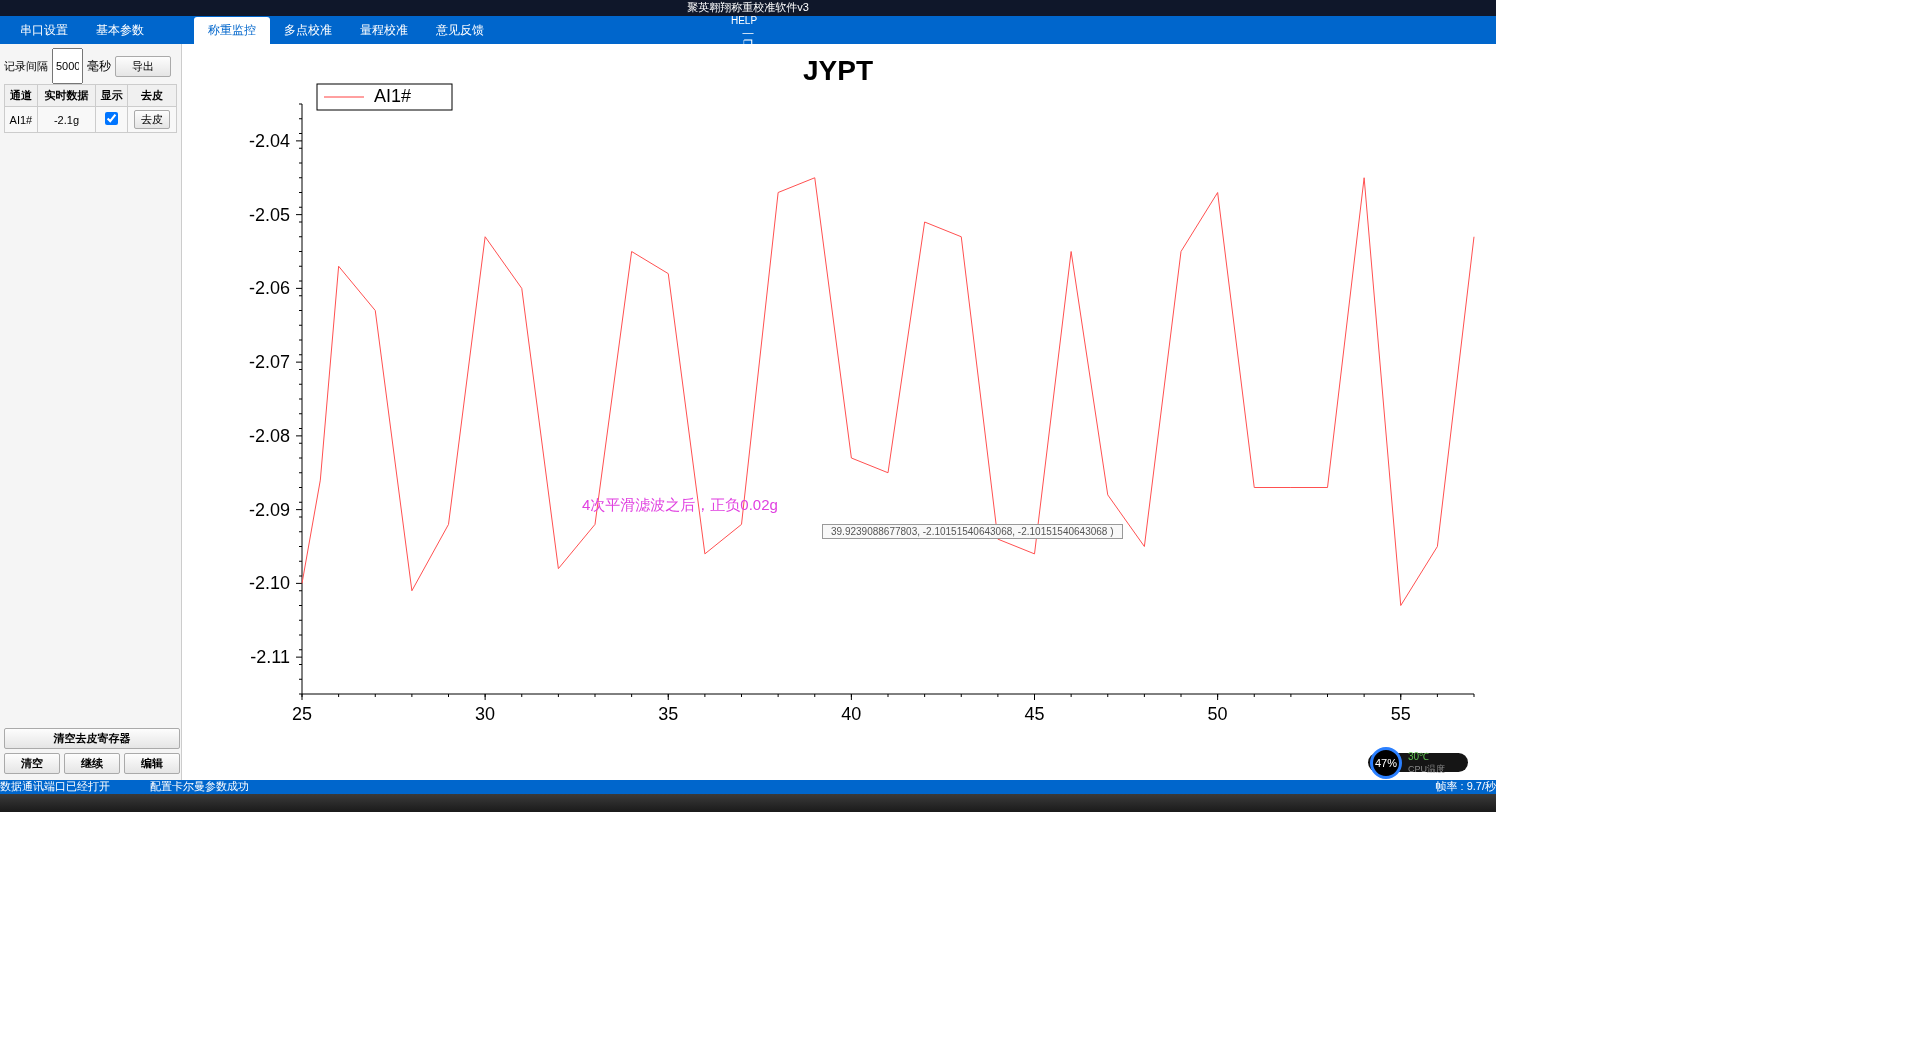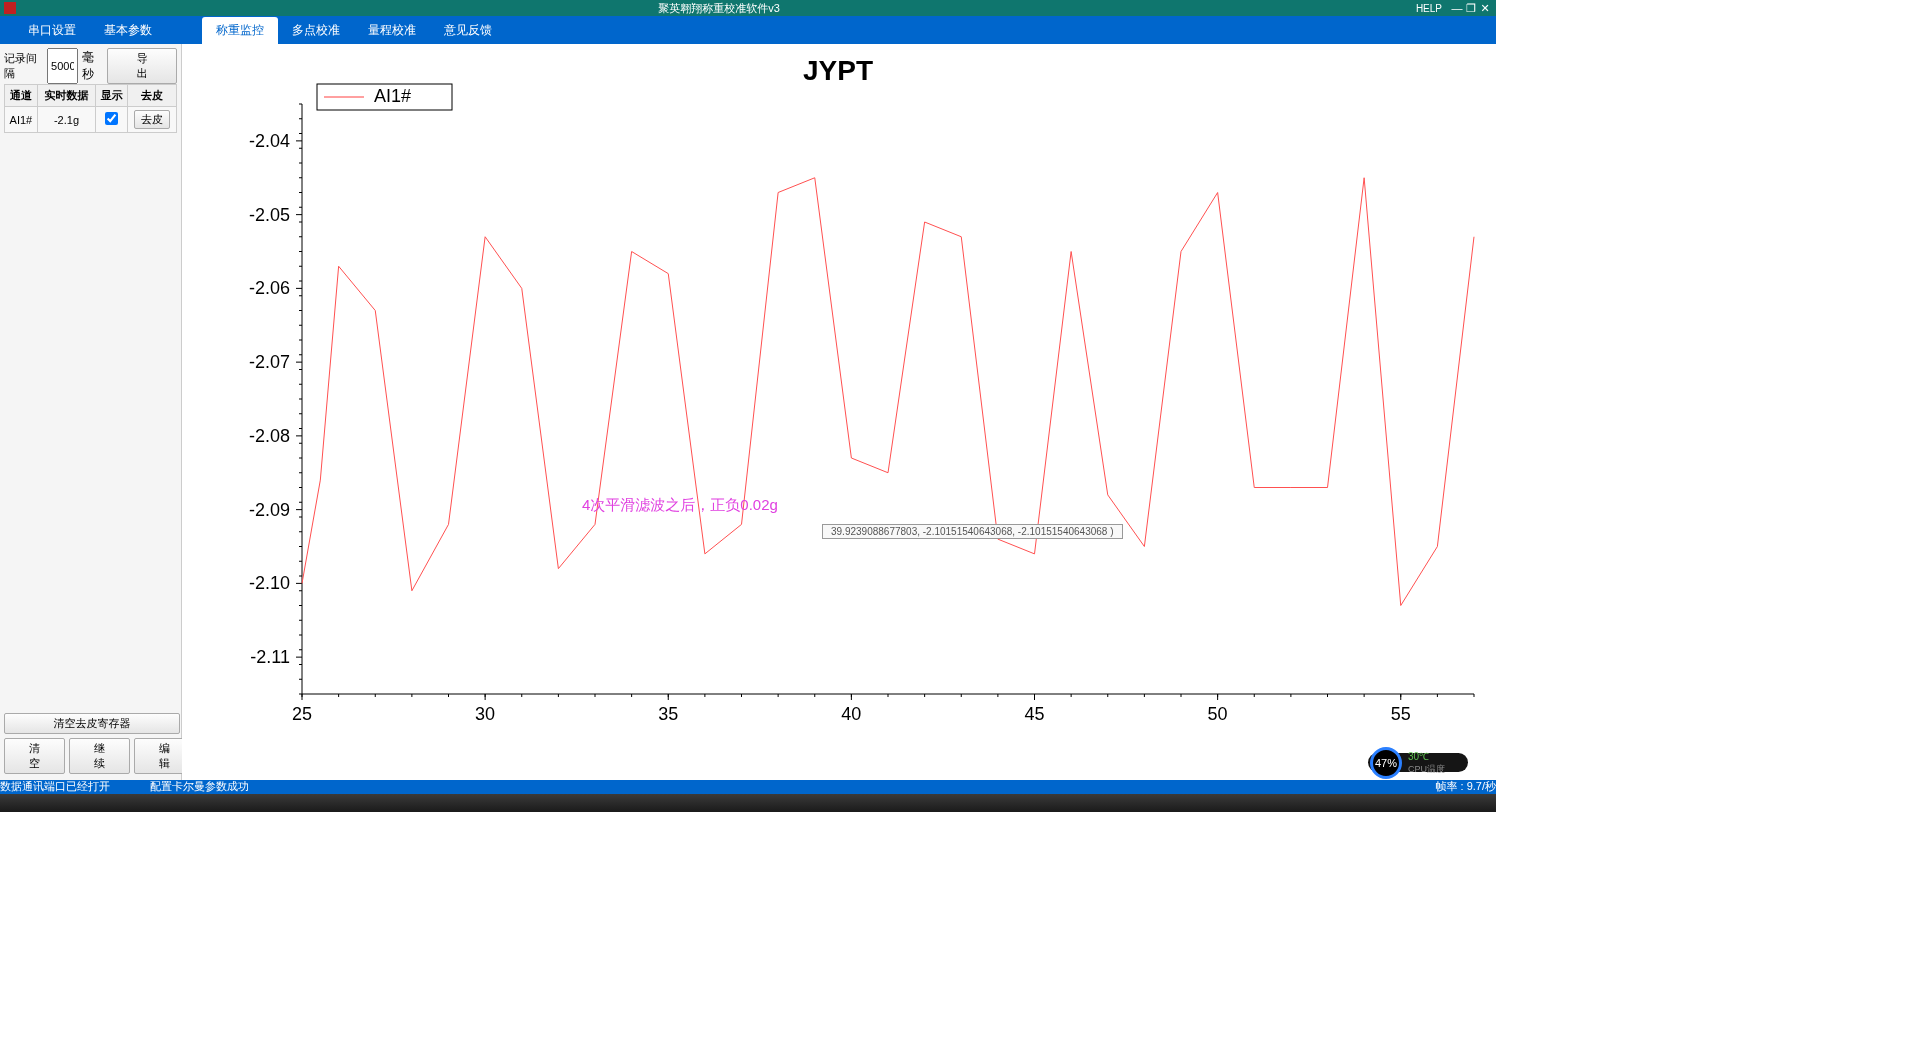--- a/index.html
+++ b/index.html
@@ -1,36 +1,36 @@
 <!DOCTYPE html>
 <html><head>
 <meta charset="utf-8">
 <style>
 * { margin:0; padding:0; box-sizing:border-box; }
 body { font-family:"Microsoft YaHei","SimSun",sans-serif; font-size:12px; background:#fff; width:1496px; height:812px; overflow:hidden; position:relative; }
-.titlebar { height:16px; background:#0f766e; color:#fff; display:flex; align-items:center; padding:0 4px; font-size:11px; }
+.titlebar { height:16px; background:#0f172a; color:#fff; display:flex; align-items:center; padding:0 4px; font-size:11px;flex-direction:column; }
 .titlebar .app-icon { width:12px; height:12px; background:#c02020; margin-right:6px; }
 .titlebar .title { flex:1; text-align:center; }
 .titlebar .help { color:#fff; margin-right:8px; font-size:10px; }
 .titlebar .wbtn { width:14px; text-align:center; cursor:pointer; }
-.tabbar { height:28px; background:#0066cc; display:flex; align-items:flex-end; padding-left:14px; }
+.tabbar { height:28px; background:#0066cc; display:flex; align-items:flex-end; padding-left:6px; }
 .tab { padding:5px 14px; color:#fff; font-size:12px; cursor:pointer; }
 .tab.active { background:#fff; color:#0066cc; border-radius:3px 3px 0 0;margin-left:36px; }
 .main { display:flex; height:736px; background:#f5f5f5; }
 .sidebar { width:182px; background:#f5f5f5; border-right:1px solid #ccc; padding:4px; }
 .toprow { display:flex; align-items:center; gap:4px; }
 .toprow label { font-size:11px; }
 .toprow input { width:31px; height:18px; font-size:11px; padding:16px 2px; }
-.btn { background:linear-gradient(#fdfdfd,#e5e5e5); border:1px solid #aaa; padding:2px 24px; font-size:11px; cursor:pointer; border-radius:2px; }
+.btn { background:linear-gradient(#fdfdfd,#e5e5e5); border:1px solid #aaa; padding:2px 16px; font-size:11px; cursor:pointer; border-radius:2px; }
 .dtable { width:100%; border-collapse:collapse; font-size:11px; }
 .dtable th,.dtable td { border:1px solid #ccc; padding:3px 2px; text-align:center; background:#f8f8f8; }
 .dtable th { background:#f0f0f0; }
 .bottom-btns { position:absolute; bottom:38px; left:4px; width:176px; }
 .bottom-btns .row { display:flex; gap:4px; margin-top:4px; }
-.bottom-btns .row .btn { flex:1; text-align:center; }
+.bottom-btns .row .btn { flex:1; text-align:center;font-weight:bold; }
 .chart-area { flex:1; background:#fff; position:relative; }
 .statusbar { position:absolute; bottom:18px; left:0; right:0; height:14px; background:#0066cc; color:#fff; font-size:11px; display:flex; align-items:flex-end; padding:0 0; }
 .statusbar .seg { margin-right:40px; }
 .statusbar .right { margin-left:auto; }
 .taskbar { position:absolute; bottom:0; left:0; right:0; height:18px; background:linear-gradient(#3a3a3a,#1a1a1a); }
 .cpu-widget { position:absolute; right:28px; bottom:40px; width:100px; height:19px; background:#151515; border-radius:18px; display:flex; align-items:center; color:#fff; font-size:10px; padding:2px; z-index:50; }
 .cpu-widget .circle { width:32px; height:32px; border-radius:50%; border:3px solid #2a7fff; display:flex; align-items:center; justify-content:center; font-size:11px; margin-right:6px; background:#000; }
 .cpu-widget .temp { color:#5fbf4f; font-size:10px; }
 .cpu-widget .lbl { color:#888; font-size:9px; }
 svg { display:block; }

